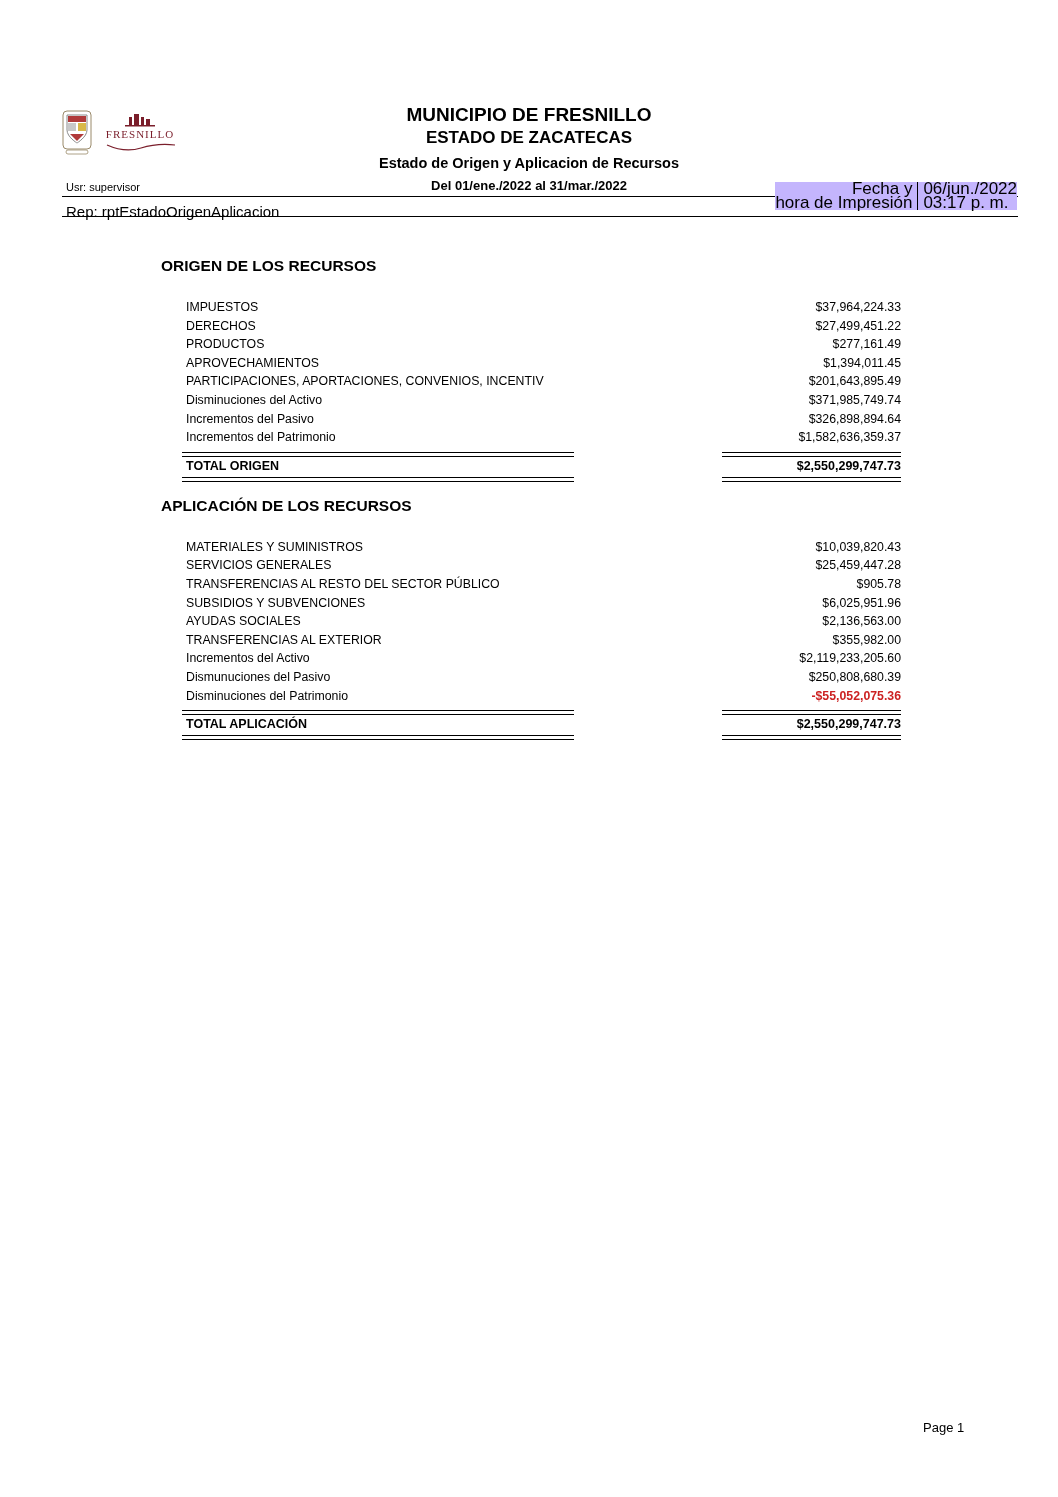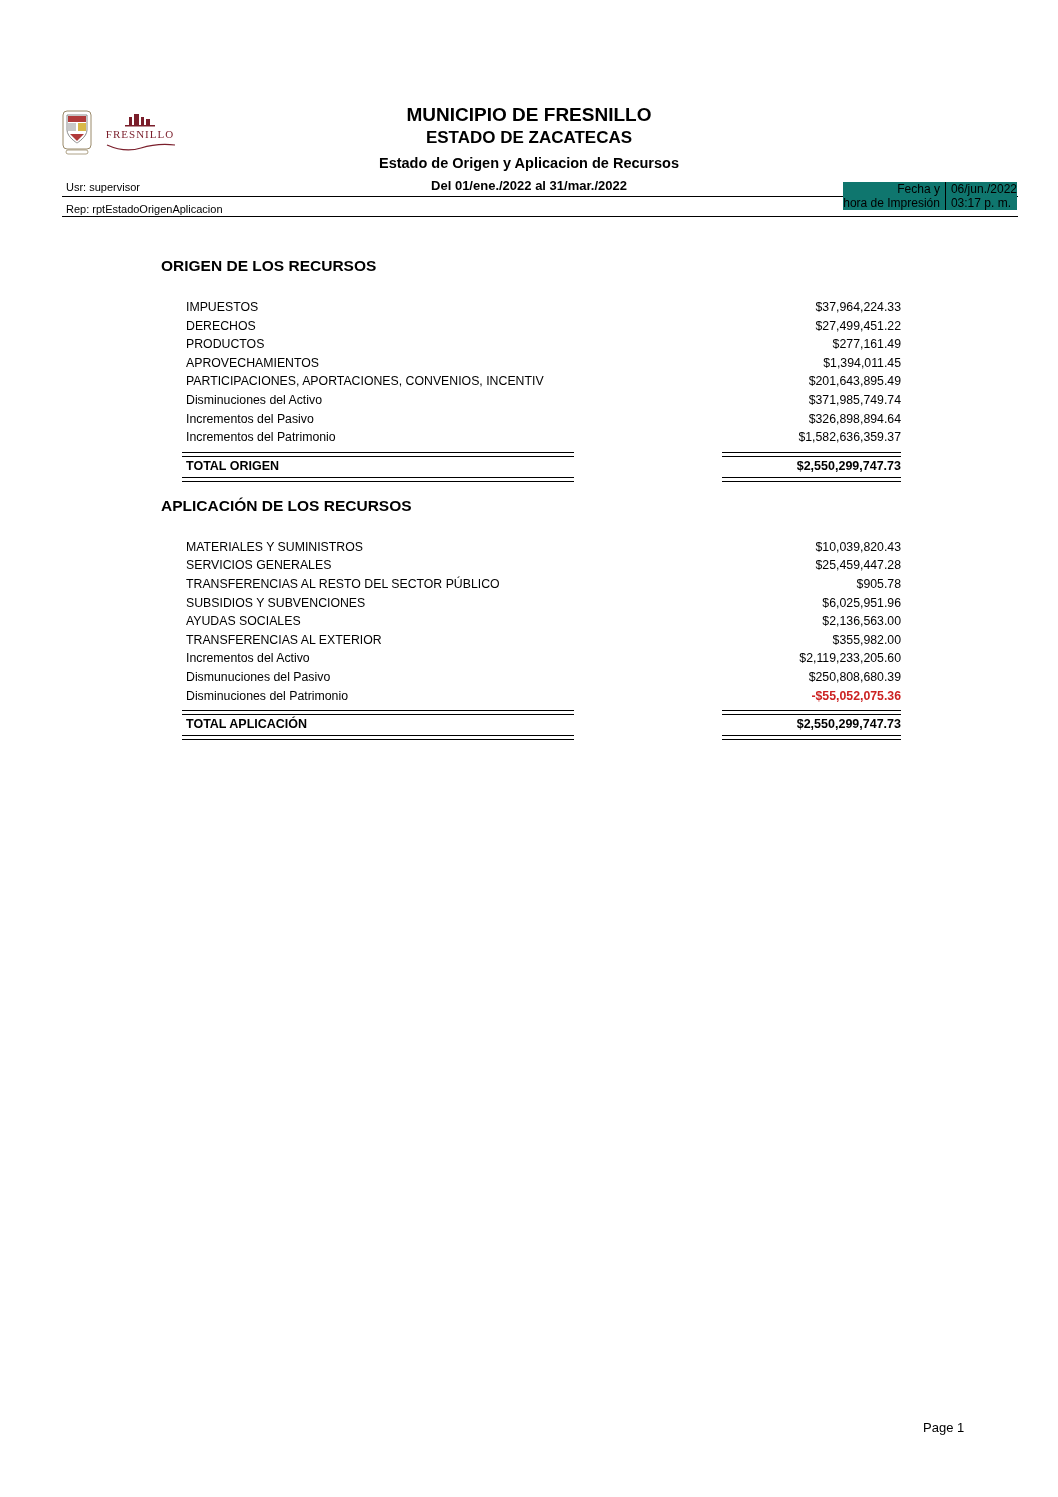--- a/index.html
+++ b/index.html
@@ -20,29 +20,29 @@
   .title-block {
     position: absolute; left: 0; top: 104px; width: 100%;
     text-align: center; font-weight: bold;
   }
   .t1 { font-size: 19px; line-height: 22px; }
   .t2 { font-size: 17px; line-height: 20px; margin-top: 2px; }
   .t3 { font-size: 14.5px; line-height: 17px; margin-top: 7px; }
   .t4 { font-size: 13px; line-height: 15px; margin-top: 6px; }
 
   .usr-line { position: absolute; left: 66px; top: 181px; font-size: 11px; }
-  .rep-line { position: absolute; left: 66px; top: 203px; font-size: 11px; }
+  .rep-line { position: absolute; left: 66px; top: 203px; font-size: 15px; }
   .hline { position: absolute; left: 62px; width: 956px; border-top: 1px solid #000; height: 0; }
   .hline-1 { top: 196px; }
   .hline-2 { top: 216px; }
 
   .print-info {
     position: absolute; right: 41px; top: 182px;
-    display: flex; font-size: 12px; line-height: 14px;
-    background: #0f766e;
+    display: flex; font-size: 17px; line-height: 14px;
+    background: #c4b5fd;
   }
   .print-labels { text-align: right; padding-right: 5px; }
   .print-values { border-left: 1px solid #000; padding-left: 5px; }
 
   
   .report-body { position: absolute; left: 4px; top: 256px; width: 1058px; }
   .section-heading {
     margin-left: 157px; font-size: 15.5px; font-weight: bold; line-height: 19px;
   }
   .rows { margin: 25px 0 0 182px; width: 715px; }

